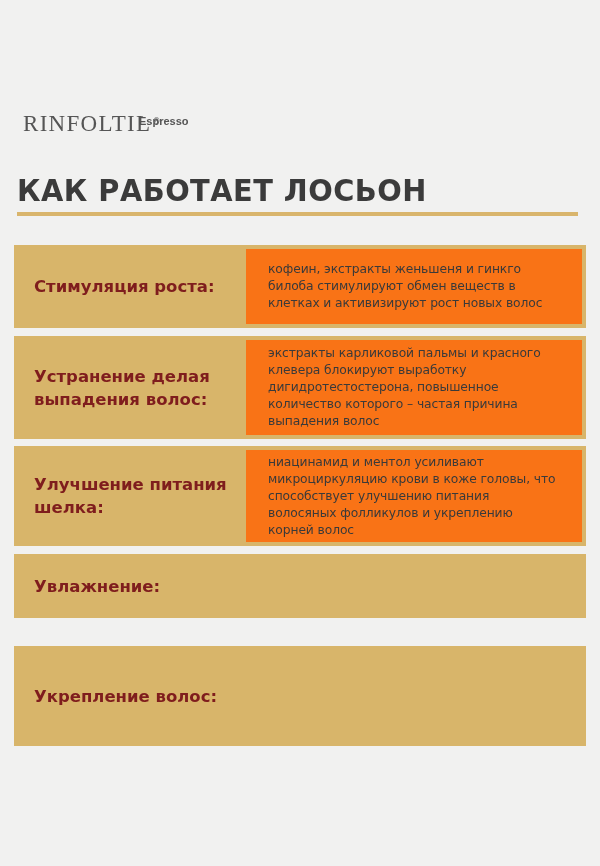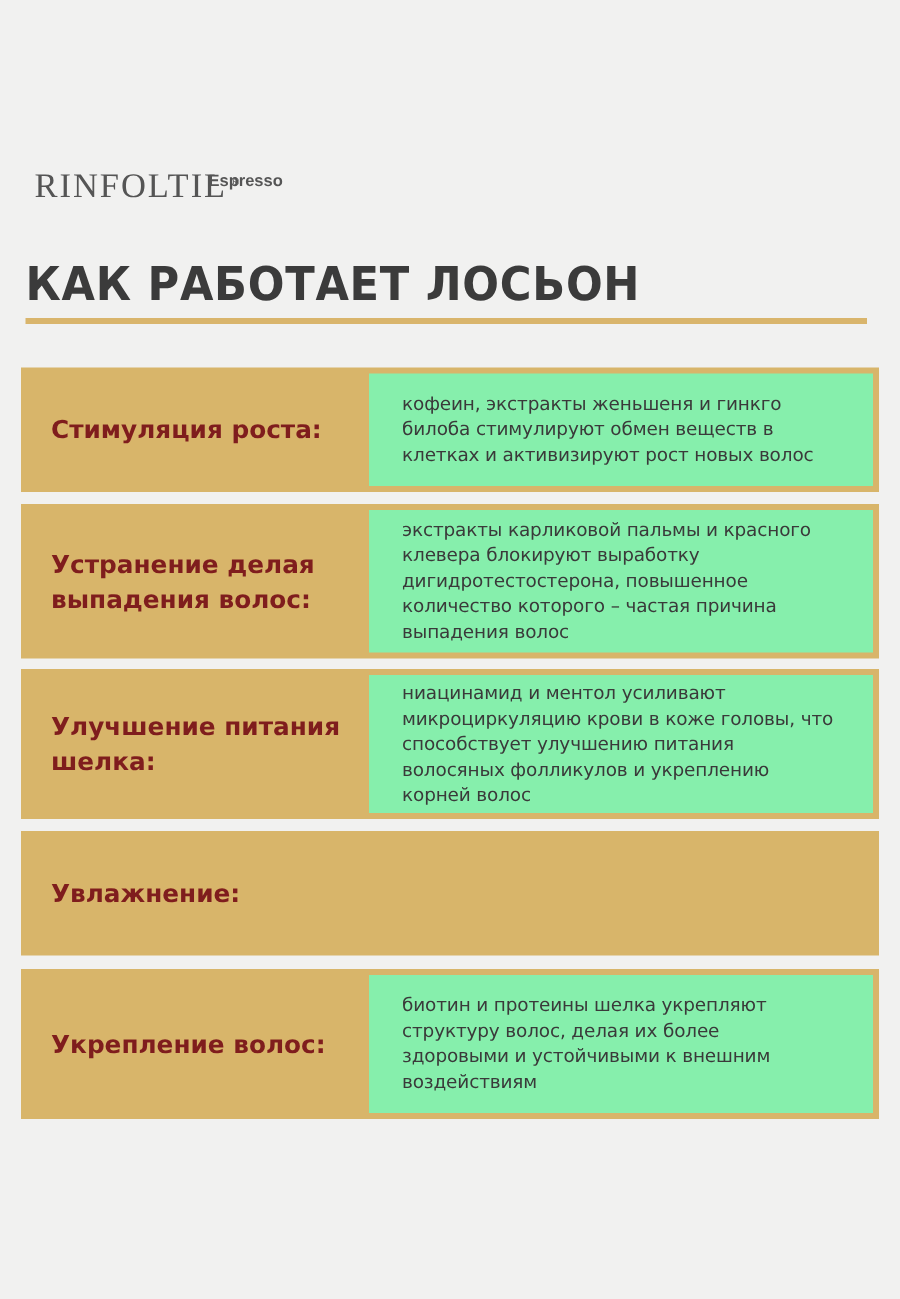--- a/index.html
+++ b/index.html
@@ -89,21 +89,21 @@
       font-size: 16.5px;
       line-height: 23px;
       color: #7f1d1d;
     }
     .card-desc-box {
       position: absolute;
       left: 232px;
       right: 4px;
       top: 4px;
       bottom: 4px;
-      background: #86efac;
+      background: #f97316;
       display: flex;
       align-items: center;
       box-sizing: border-box;
       padding: 0 14px 0 22px;
     }
     .card-desc {
       font-family: "DejaVu Sans", sans-serif;
       font-size: 12.3px;
       line-height: 17px;
       color: #3a3a3a;
@@ -146,25 +146,19 @@
   <div class="card-label">Улучшение питания шелка:</div>
   <div class="card-desc-box">
     <div class="card-desc">ниацинамид и ментол усиливают
 микроциркуляцию крови в коже головы, что
 способствует улучшению питания
 волосяных фолликулов и укреплению
 корней волос</div>
   </div>
 </div>
 
-<div class="card" style="top:554px;height:83px;">
+<div class="card" style="top:554px;height:64px;">
   <div class="card-label">Увлажнение:</div>
 </div>
 
 <div class="card" style="top:646px;height:100px;">
   <div class="card-label">Укрепление волос:</div>
-  <div class="card-desc-box">
-    <div class="card-desc">биотин и протеины шелка укрепляют
-структуру волос, делая их более
-здоровыми и устойчивыми к внешним
-воздействиям</div>
-  </div>
 </div>
 
 </body></html>

